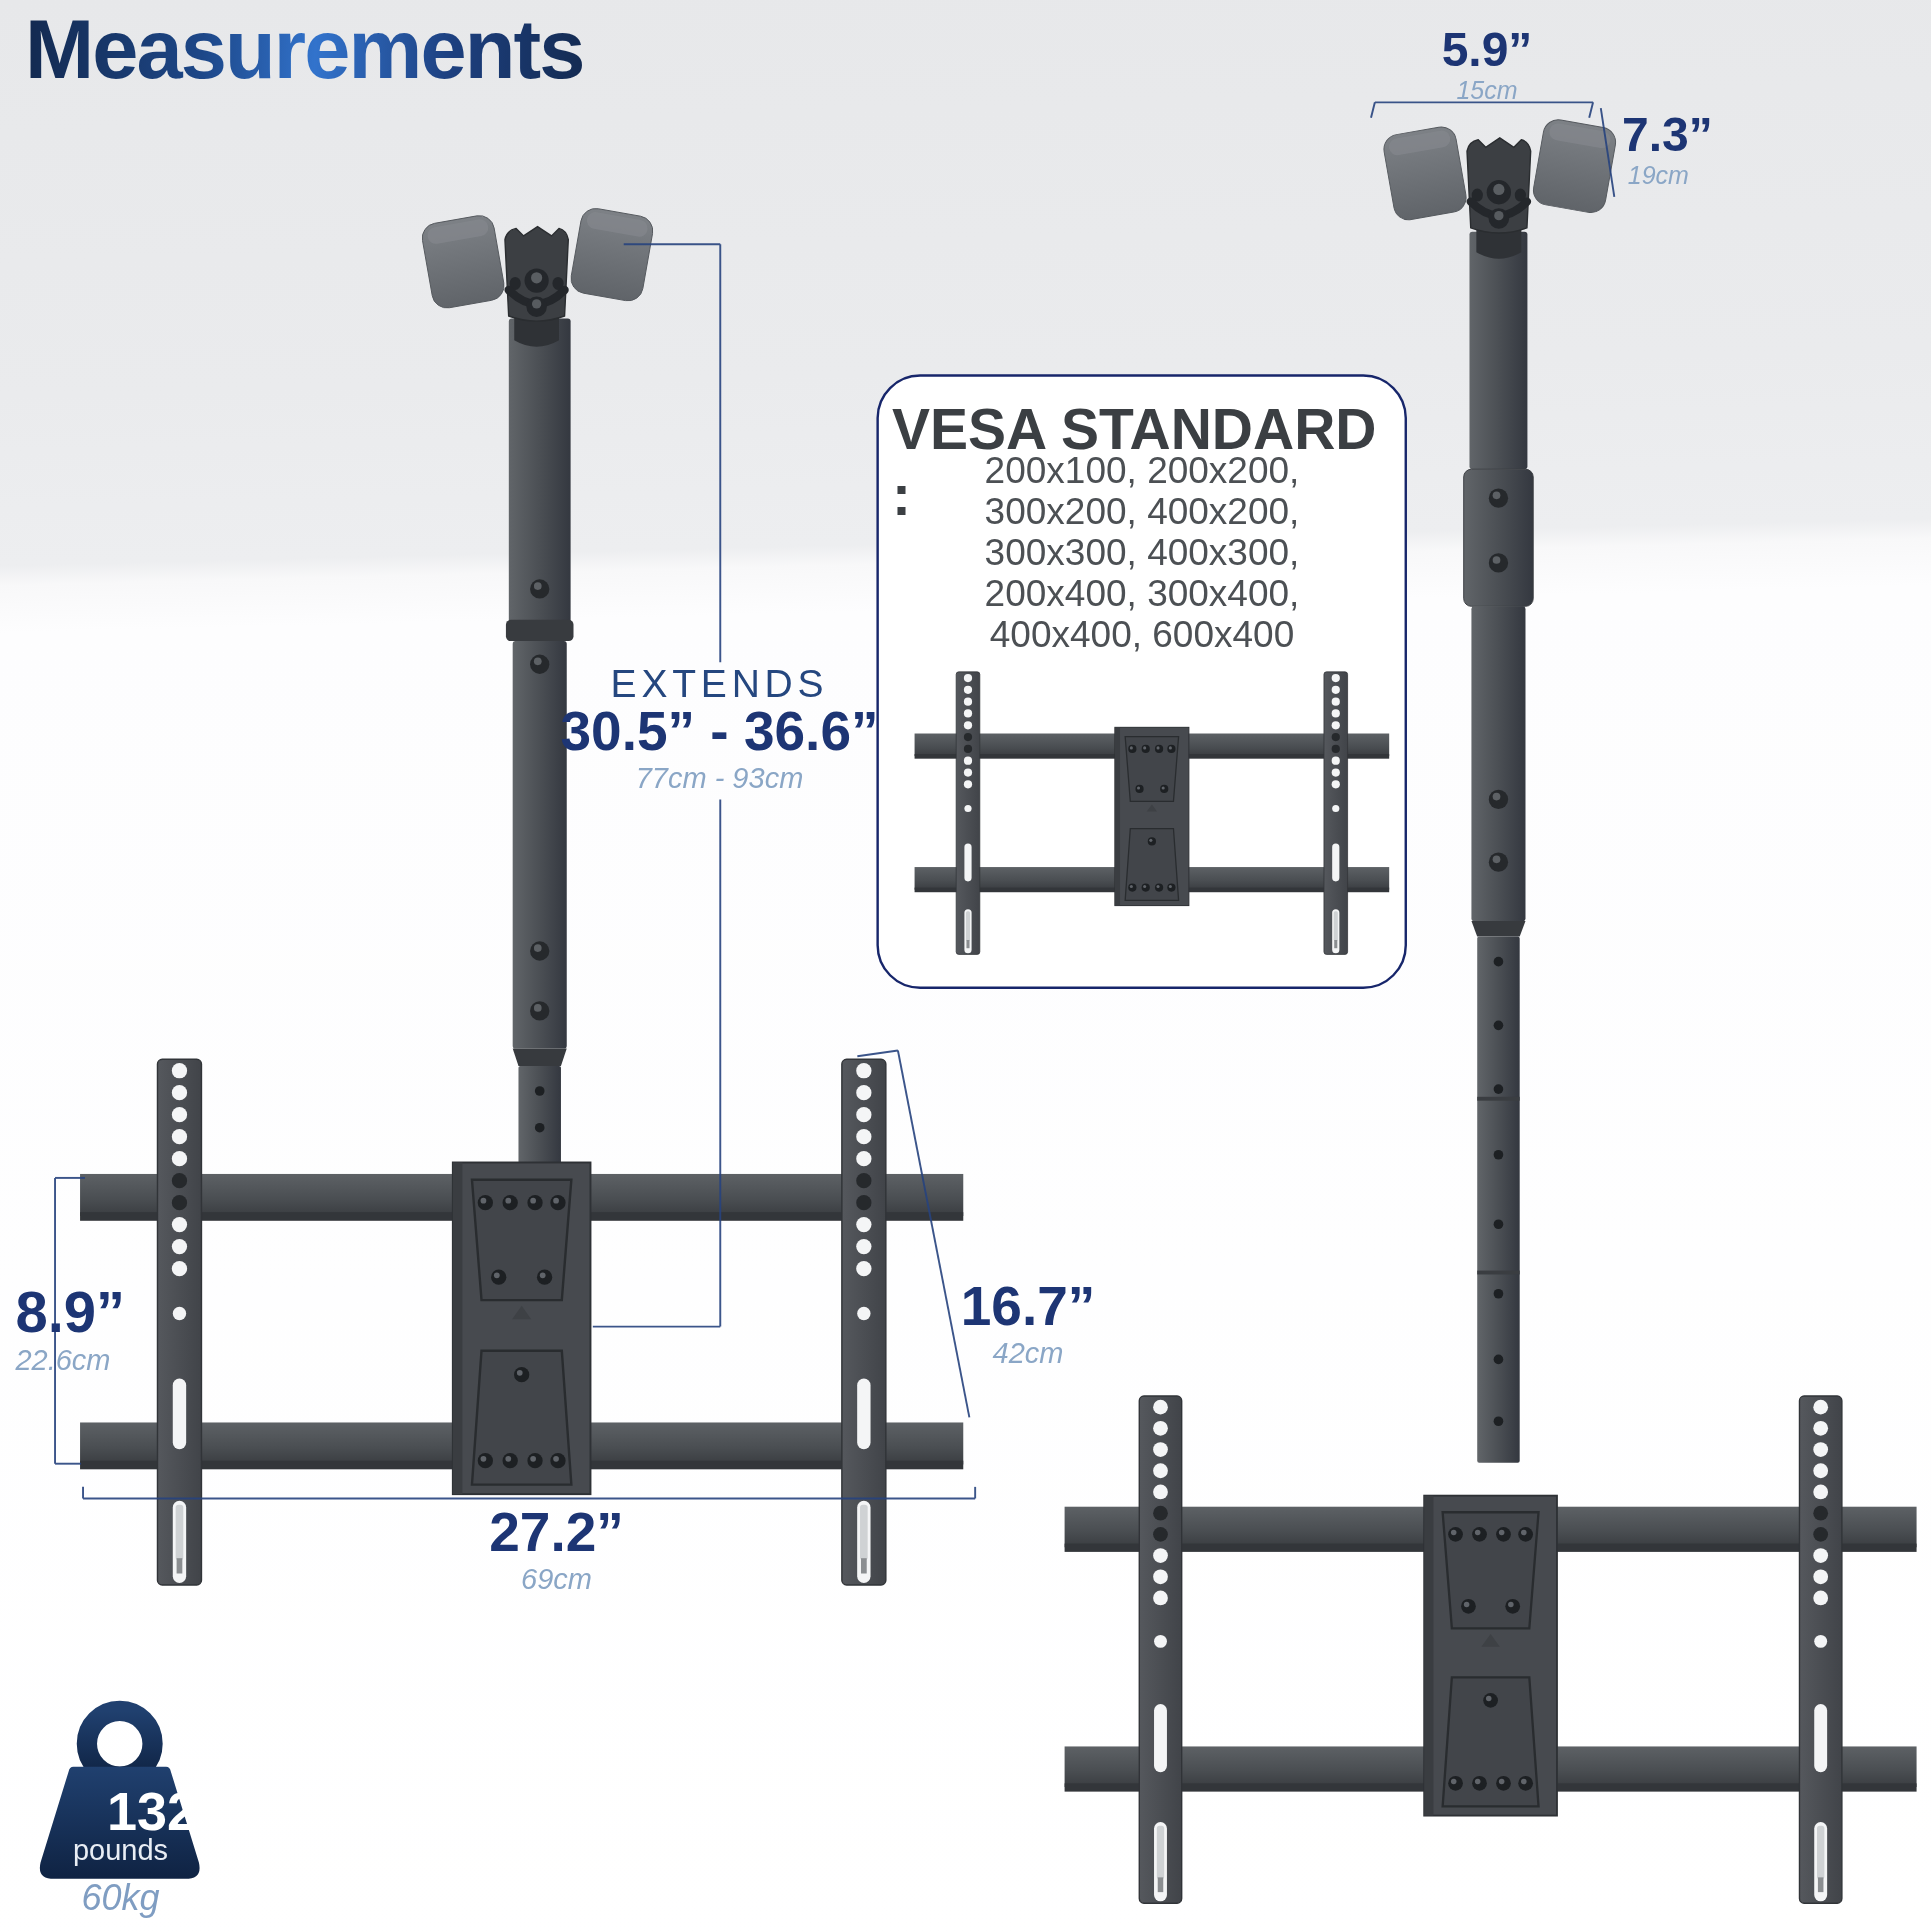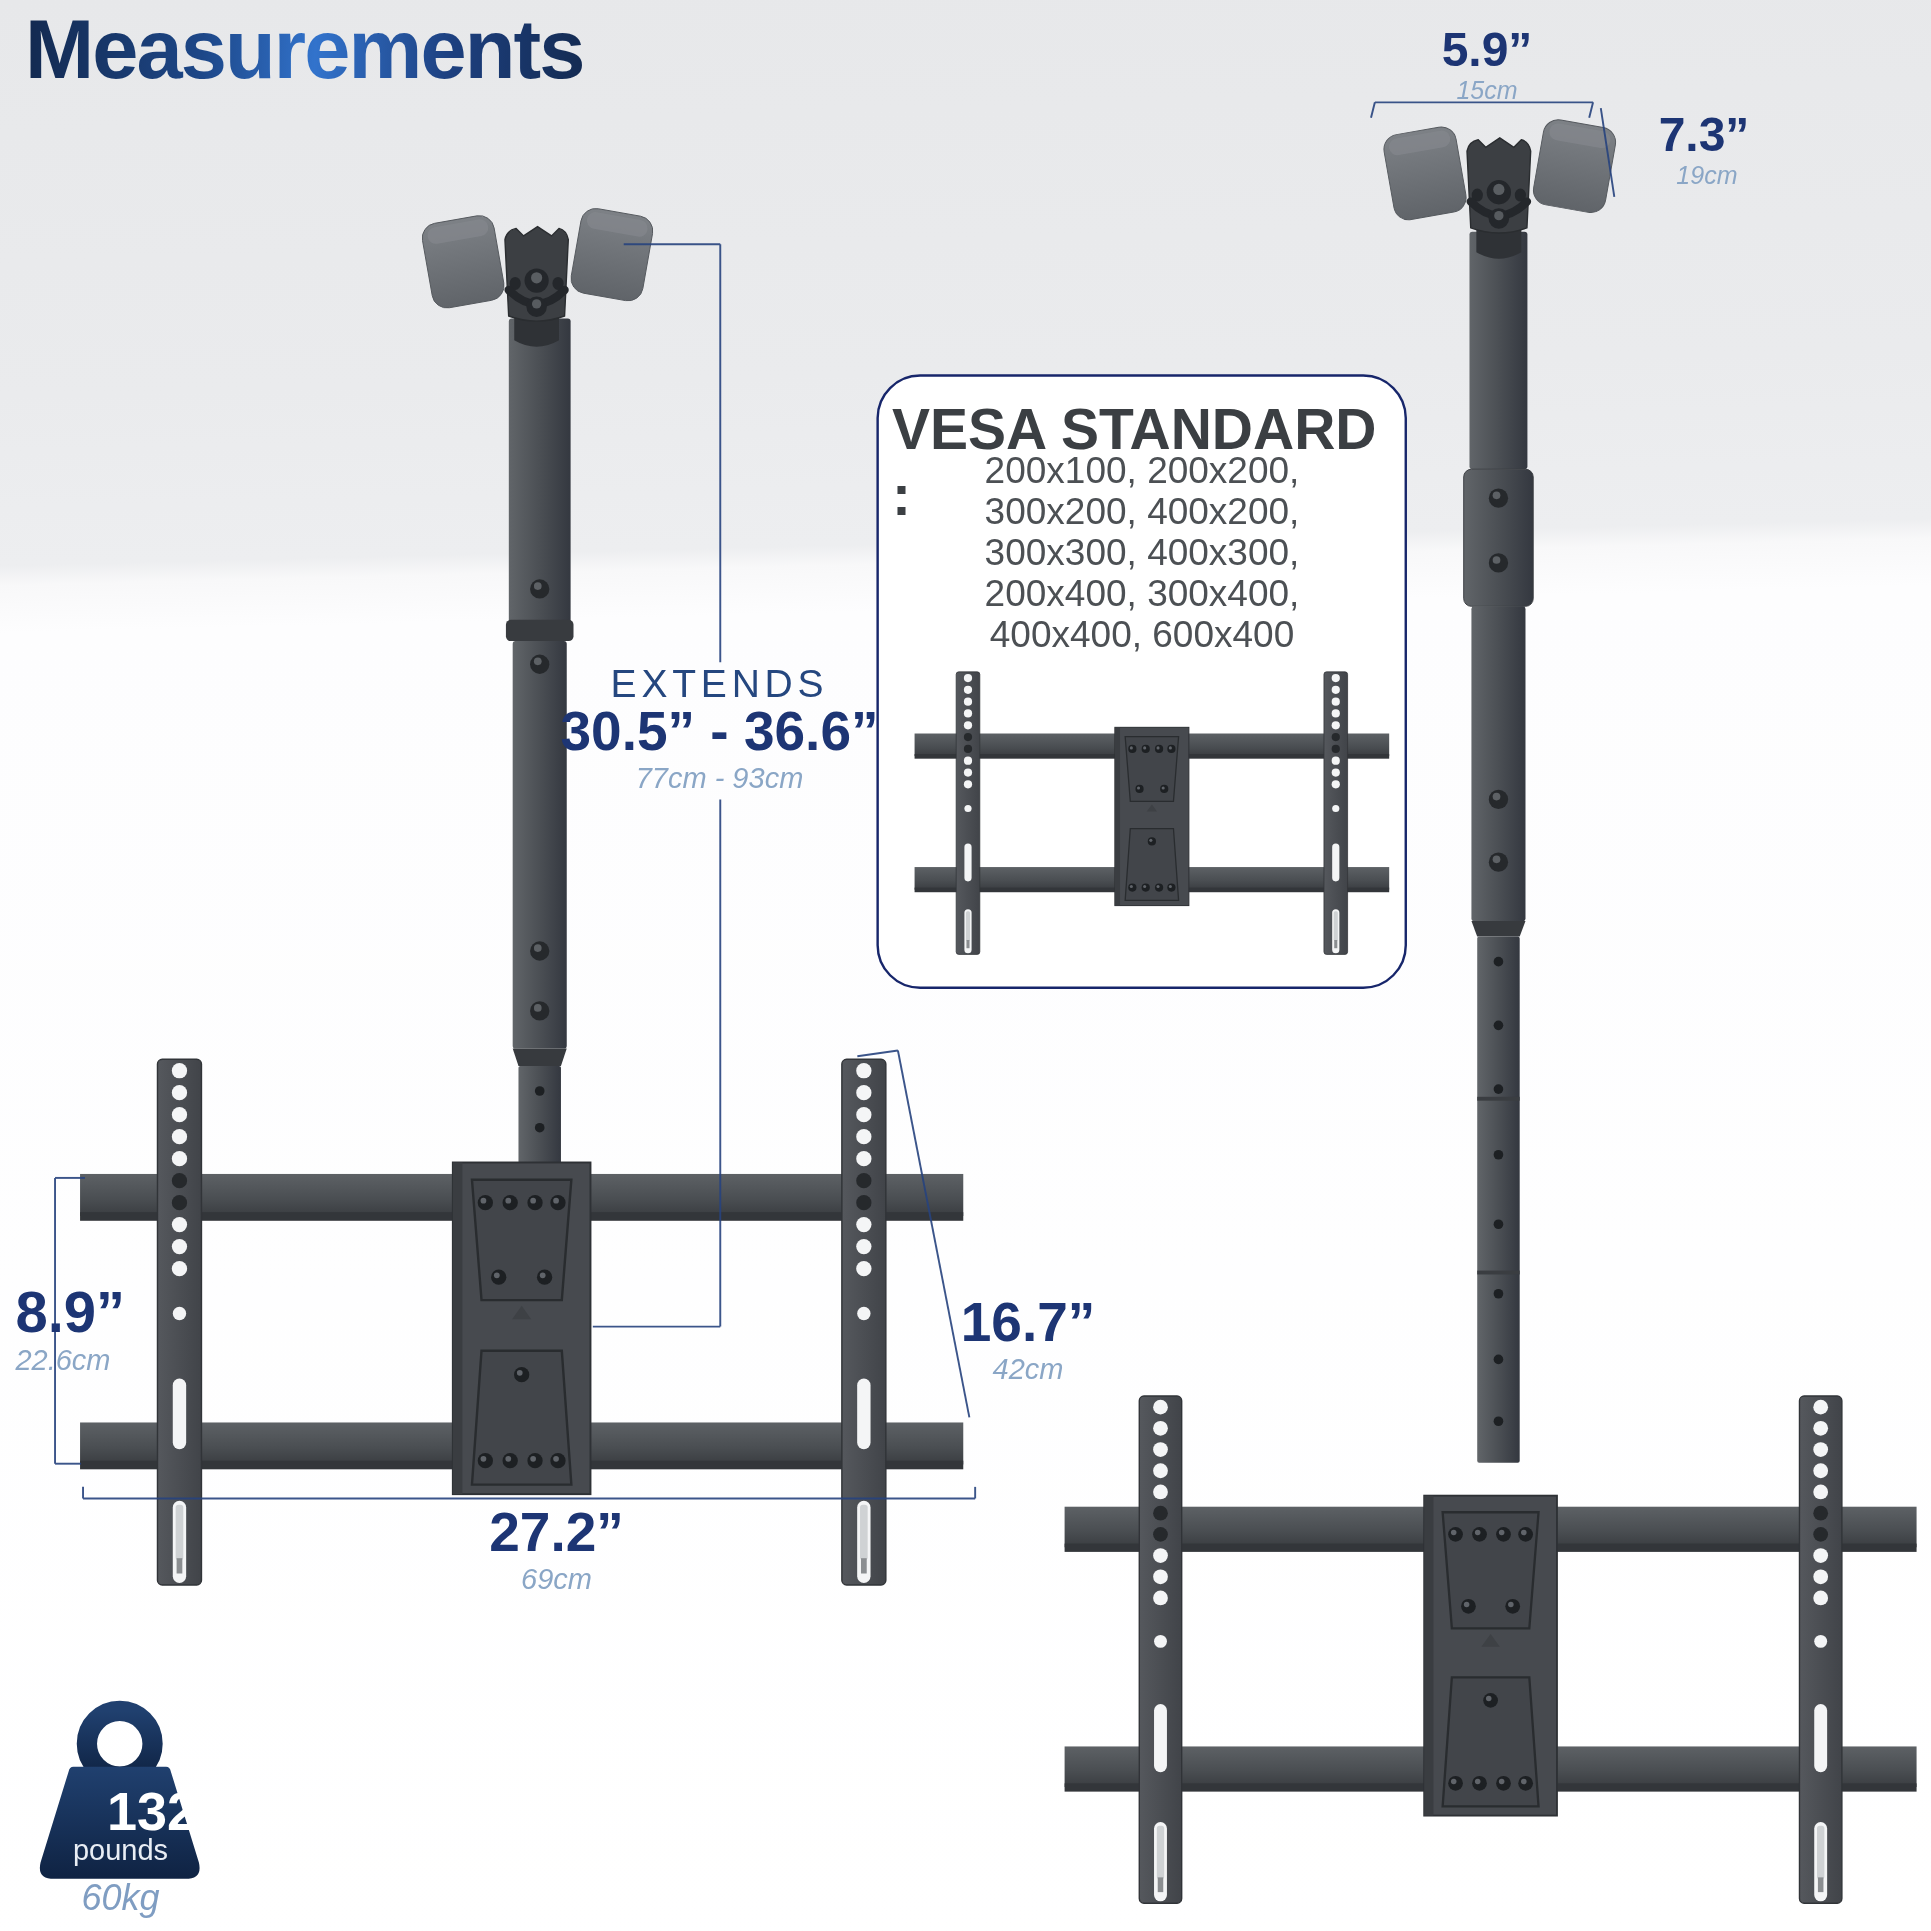--- a/index.html
+++ b/index.html
@@ -29,29 +29,29 @@
   .dim-in{font-weight:700;color:#1d3574;line-height:1.05;}
   .dim-cm{font-style:italic;color:#8aa6c6;line-height:1.2;}
   .ext{left:541px;top:664px;width:357px;text-align:center;}
   .ext-label{font-size:39px;letter-spacing:4.8px;color:#25477f;line-height:1.0;}
   .ext .dim-in{font-size:55px;}
   .ext .dim-cm{font-size:29px;}
   .d89{left:15.4px;top:1282px;width:174px;text-align:left;}
   .d89 .dim-in{font-size:58px;}
   .d89 .dim-cm{font-size:29px;}
   .d167{left:946px;top:1278px;width:164px;}
-  .d167 .dim-in{font-size:55px;margin-top:16px;}
+  .d167 .dim-in{font-size:55px;}
   .d167 .dim-cm{font-size:29px;}
   .d272{left:426px;top:1504px;width:261px;}
   .d272 .dim-in{font-size:55px;}
   .d272 .dim-cm{font-size:29px;}
   .d59{left:1400px;top:25px;width:174px;}
   .d59 .dim-in{font-size:48px;}
   .d59 .dim-cm{font-size:25px;}
-  .d73{left:1622px;top:110px;width:164px;text-align:center;}
+  .d73{left:1622px;top:110px;width:164px;text-align:left;}
   .d73 .dim-in{font-size:48px;}
   .d73 .dim-cm{font-size:25px;padding-left:5.8px;}
   .w-val{left:44px;top:1780px;width:153px;text-align:right;font-size:54px;font-weight:700;color:#ffffff;}
   .w-unit{left:44px;top:1834px;width:153px;text-align:center;font-size:29px;color:#e9eef5;}
   .w-metric{left:44px;top:1877px;width:153px;text-align:center;font-size:36px;font-style:italic;color:#7f9dc2;}
 </style>
 </head>
 <body>
 
 <div class="canvas">

